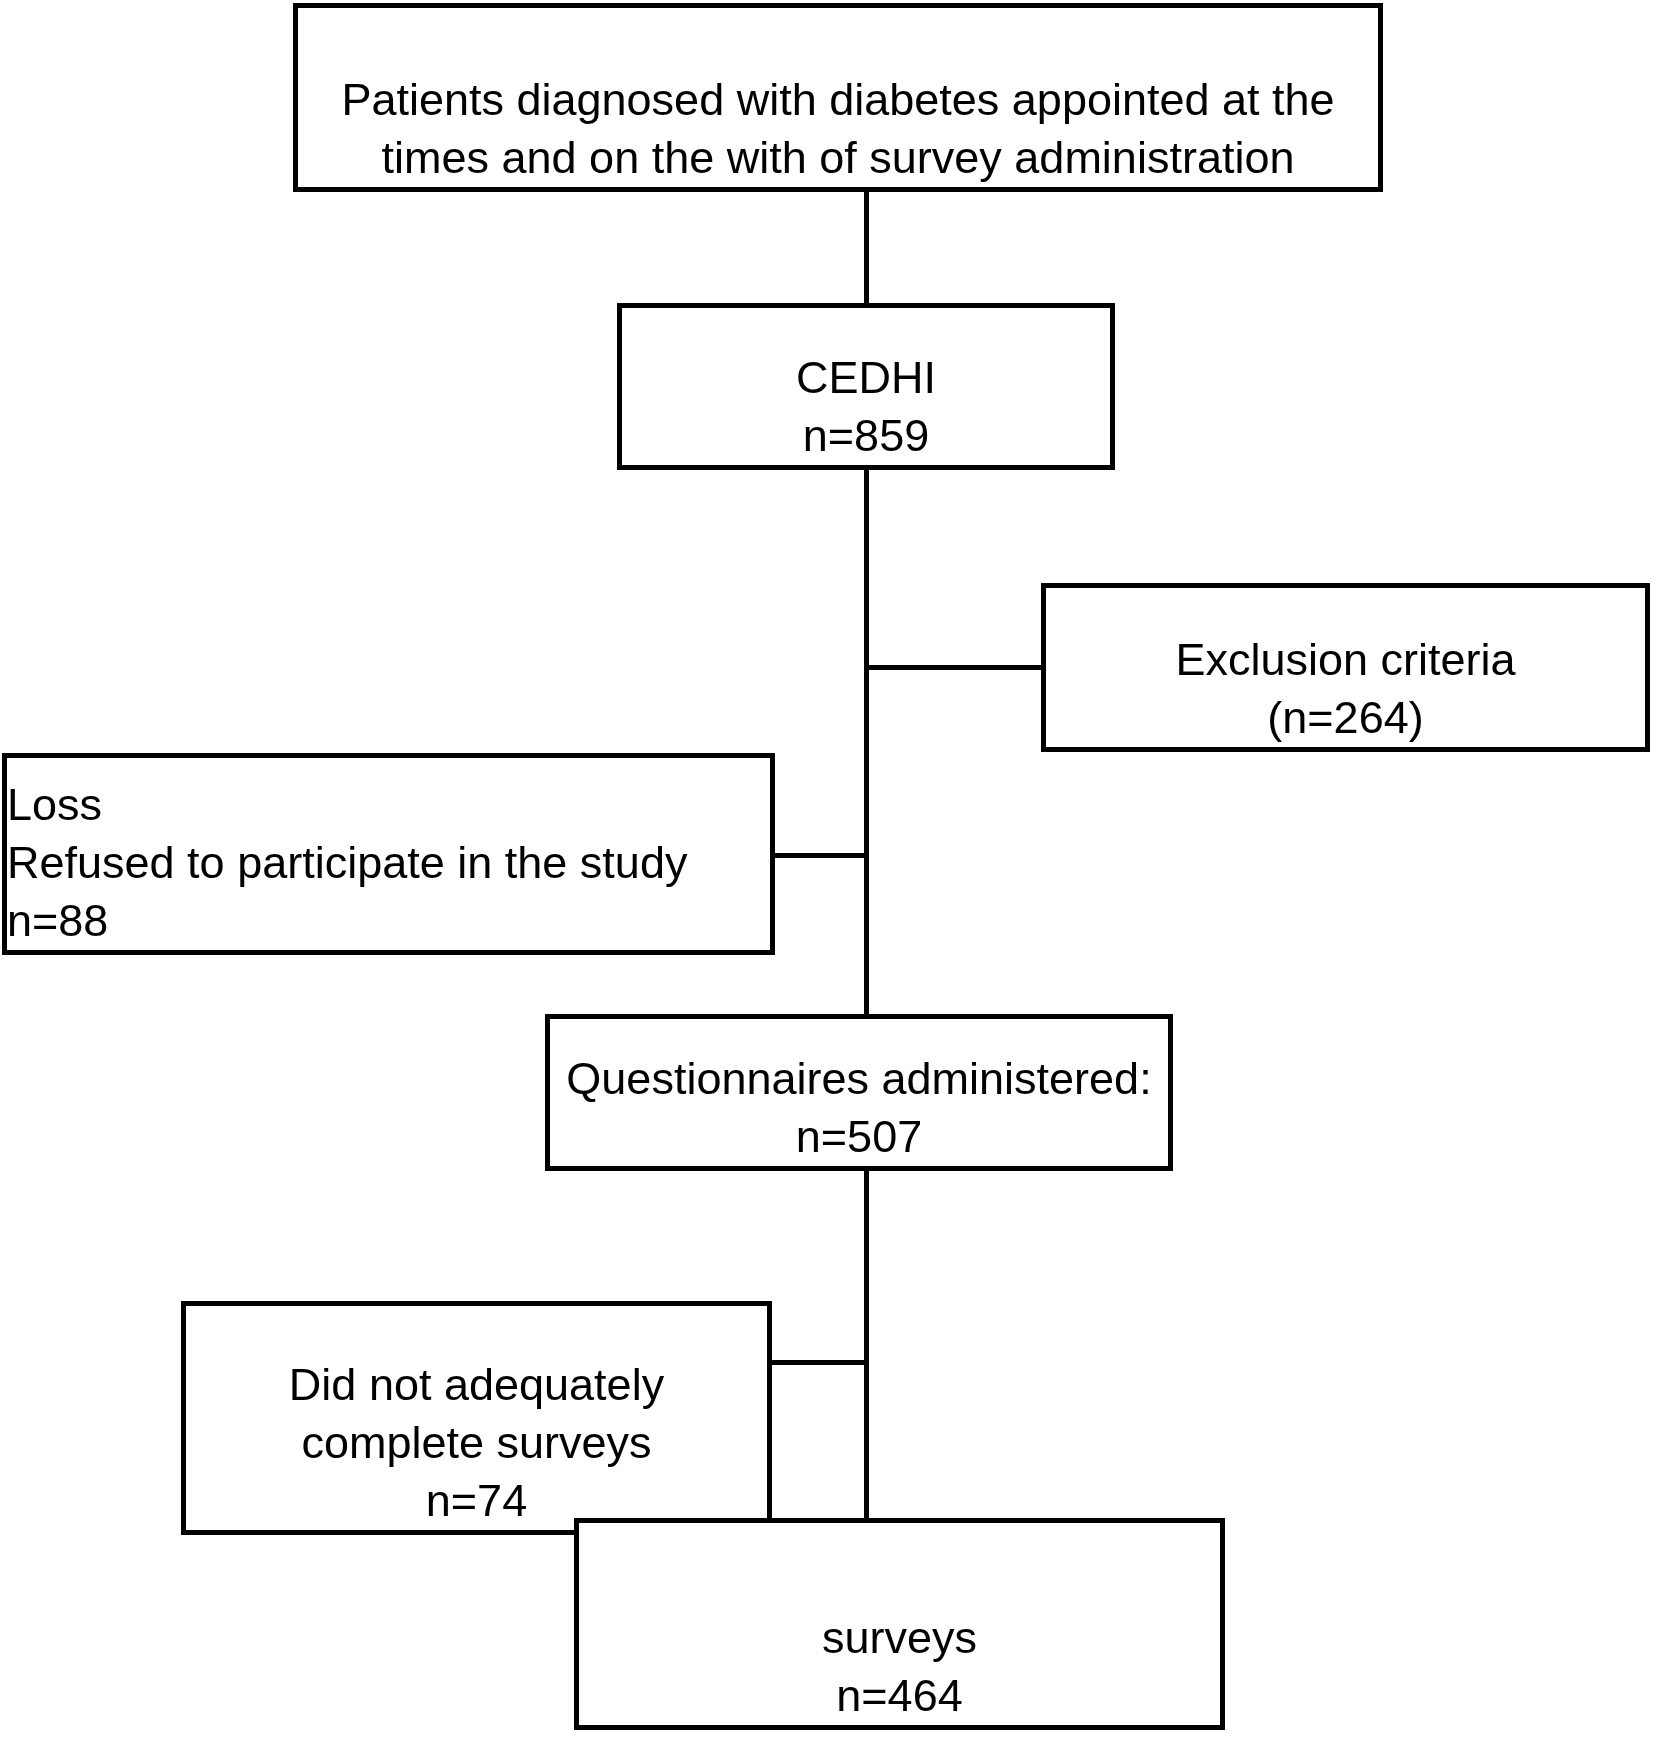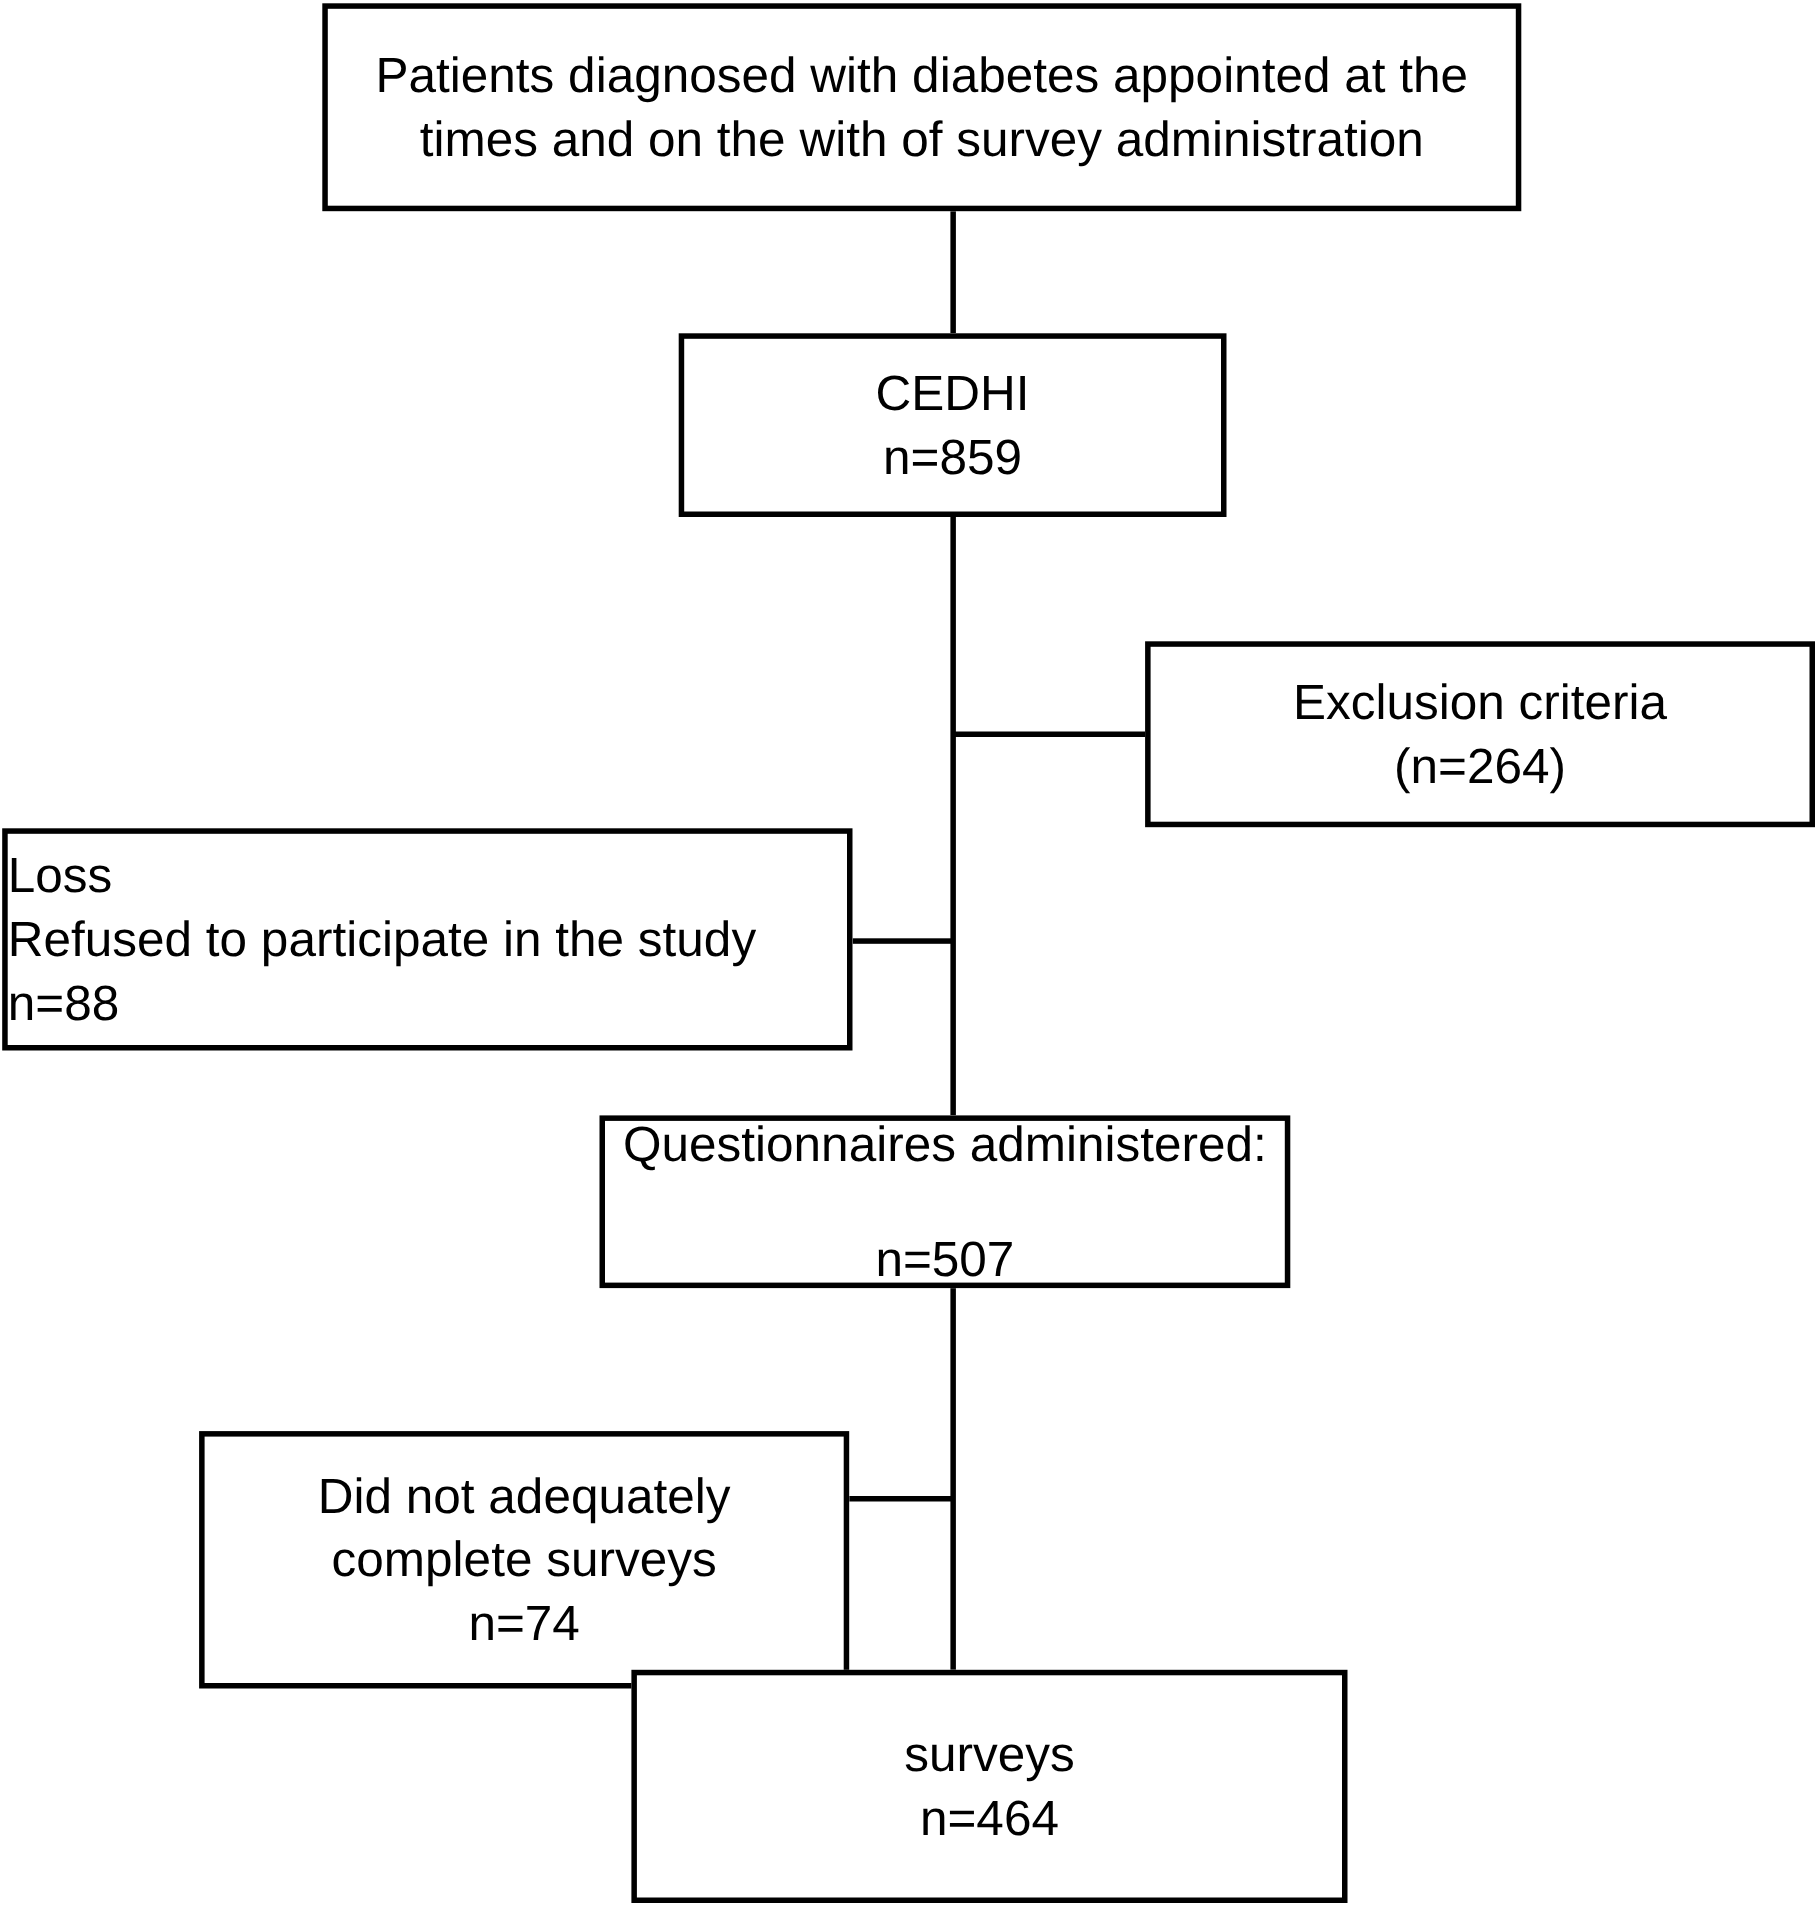--- a/index.html
+++ b/index.html
@@ -16,21 +16,21 @@
     color: #000000;
     overflow: hidden;
   }
   .box {
     position: absolute;
     box-sizing: border-box;
     border: 5px solid #000000;
     background: #ffffff;
     display: flex;
     flex-direction: column;
-    justify-content: center;
+    justify-content: flex-end;
     font-size: 45px;
     line-height: 58px;
     letter-spacing: 0;
   }
   .box.centered {
     align-items: center;
     text-align: center;
   }
   .box.lefted {
     align-items: flex-start;
@@ -43,21 +43,21 @@
   .conn {
     position: absolute;
     background: #000000;
   }
 
   
   #b-eligible   { left: 293px;  top: 3px;    width: 1090px; height: 189px; }
   #b-cedhi      { left: 617px;  top: 303px;  width: 498px;  height: 167px; }
   #b-exclusion  { left: 1041px; top: 583px;  width: 609px;  height: 169px; }
   #b-loss       { left: 2px;    top: 753px;  width: 773px;  height: 202px; }
-  #b-quest      { left: 545px;  top: 1014px; width: 628px;  height: 157px; gap: 47px; }
+  #b-quest      { left: 545px;  top: 1014px; width: 628px;  height: 157px; }
   #b-incomplete { left: 181px;  top: 1301px; width: 591px;  height: 234px; }
   #b-adequate   { left: 574px;  top: 1518px; width: 651px;  height: 212px; }
 
   
   #c-v1 { left: 864px; top: 192px;  width: 5px;   height: 111px; }
   #c-v2 { left: 864px; top: 470px;  width: 5px;   height: 544px; }
   #c-h1 { left: 866px; top: 665px;  width: 175px; height: 5px; }
   #c-h2 { left: 775px; top: 853px;  width: 91px;  height: 5px; }
   #c-v3 { left: 864px; top: 1171px; width: 5px;   height: 347px; }
   #c-h3 { left: 772px; top: 1360px; width: 94px;  height: 5px; }

